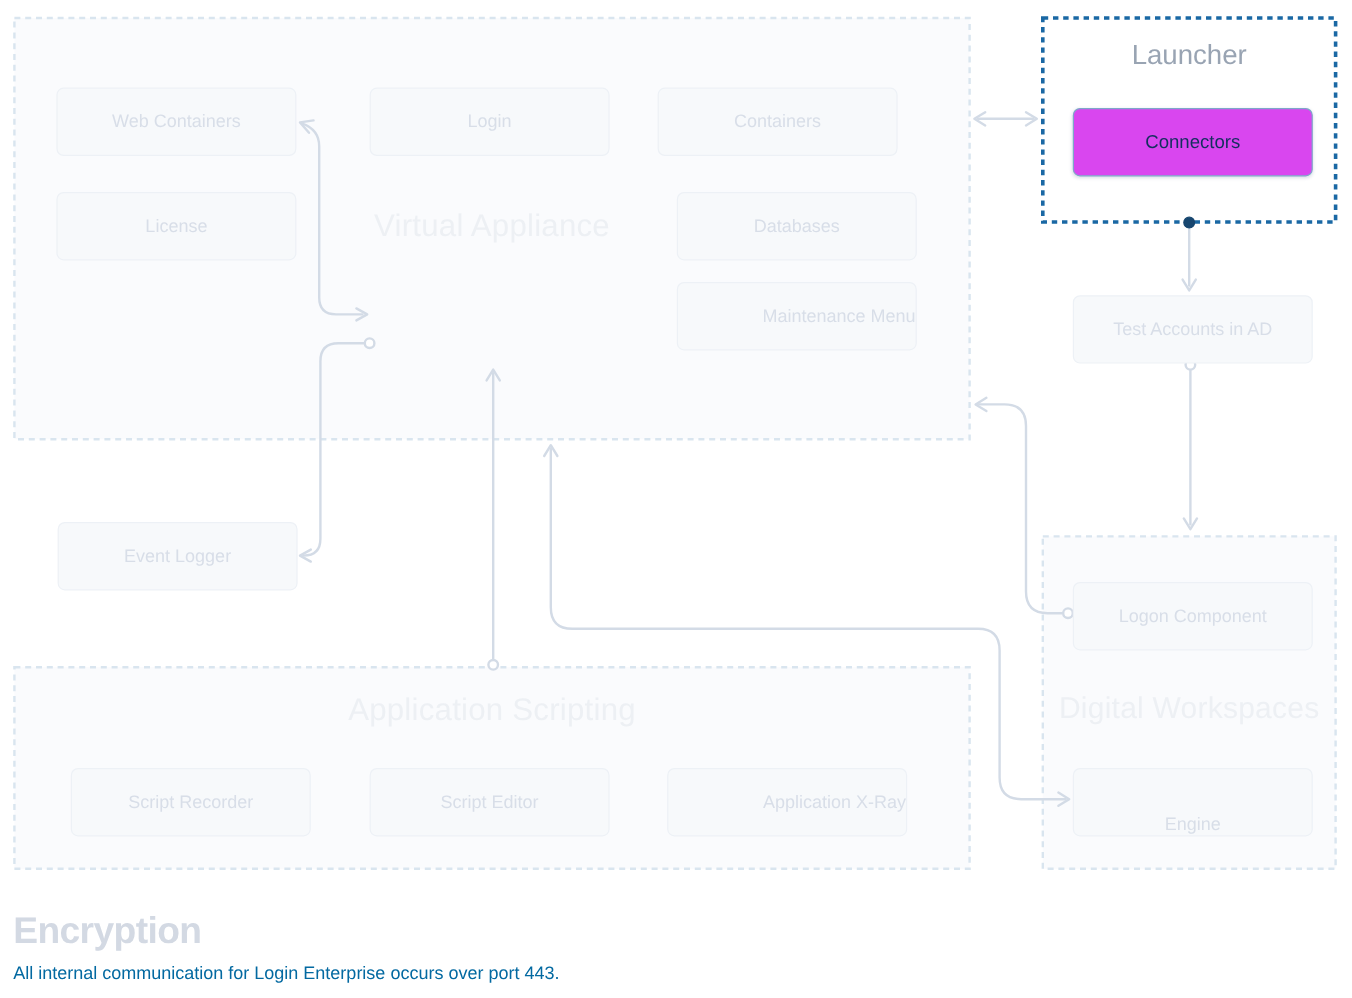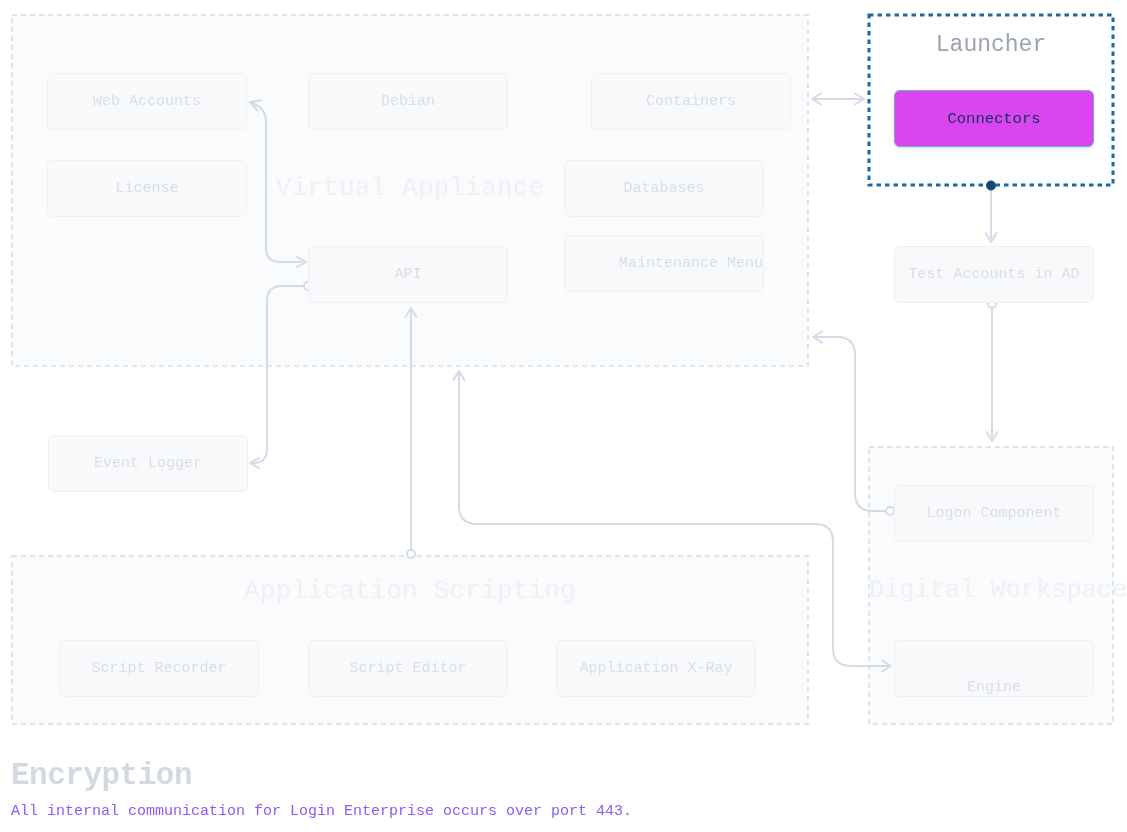--- a/index.html
+++ b/index.html
@@ -1,19 +1,19 @@
 <!DOCTYPE html>
 <html><head>
 <meta charset="utf-8">
 <style>
   * { margin: 0; padding: 0; box-sizing: border-box; }
   html, body { width: 1127px; height: 832px; background: #ffffff; overflow: hidden; }
   body { font-family: "Liberation Sans", sans-serif; position: relative; }
 
-  #stage { position: absolute; inset: 0; width: 1127px; height: 612px; font-family: Liberation Mono, monospace; }
+  #stage { position: absolute; inset: 0; width: 1127px; height: 612px; }
 
   #edges-svg { position: absolute; left: 0; top: 0; z-index: 0; }
 
   .node {
     position: absolute;
     width: 200px; height: 57px;
     display: flex; align-items: center; justify-content: center;
     border-radius: 6px;
     background: #f7f9fb;
     border: 1px solid #edf1f6;
@@ -58,21 +58,21 @@
     font-weight: 700;
     letter-spacing: -0.5px;
     color: #d3d9e3;
     z-index: 2;
     text-align: center;
   }
   .footer-body {
     position: absolute;
     left: 11px; top: 803px;
     font-size: 15px;
-    color: #8b5cf6;
+    color: #0369a1;
     z-index: 2;
   }
 </style>
 </head>
 <body>
 
 <div id="stage">
 
   <svg id="edges-svg" width="1127" height="832" viewBox="0 0 1127 832">
 
@@ -119,32 +119,29 @@
 
     <circle cx="991" cy="185.5" r="4.5" fill="#17466f" stroke="#17466f"></circle>
   </svg>
 
   <div class="group-title" style="left:11px; top:173px; width:798px;">Virtual Appliance</div>
   <div class="launcher-title" style="left:869px; top:32px; width:244px;">Launcher</div>
   <div class="group-title" style="left:11px; top:576px; width:798px;">Application Scripting</div>
   <div class="group-title" style="left:869px; top:576px; width:244px; font-size:25px;">Digital Workspaces</div>
 
   <div class="node" style="left:47px; top:73px;">
-      <span>Web Accounts</span>
+      <span>Web Containers</span>
     </div>
   <div class="node" style="left:47px; top:160px;">
       <span>License</span>
     </div>
   <div class="node" style="left:308px; top:73px;">
-      <span>Debian</span>
+      <span>Login</span>
     </div>
-  <div class="node" style="left:308px; top:246px;">
-      <span>API</span>
-    </div>
-  <div class="node" style="left:591px; top:73px;">
+  <div class="node" style="left:548px; top:73px;">
       <span>Containers</span>
     </div>
   <div class="node" style="left:564px; top:160px;">
       <span>Databases</span>
     </div>
   <div class="node" style="left:564px; top:235px;justify-content:flex-end;">
       <span>Maintenance Menu</span>
     </div>
 
   <div class="node" style="left:48px; top:435px;text-align:center;">
@@ -164,20 +161,20 @@
   <div class="node" style="left:894px; top:640px;align-items:flex-end;">
       <span>Engine</span>
     </div>
 
   <div class="node" style="left:59px; top:640px;">
       <span>Script Recorder</span>
     </div>
   <div class="node" style="left:308px; top:640px;">
       <span>Script Editor</span>
     </div>
-  <div class="node" style="left:556px; top:640px;">
+  <div class="node" style="left:556px; top:640px;justify-content:flex-end;">
       <span>Application X-Ray</span>
     </div>
 
   <div class="footer-heading">Encryption</div>
   <div class="footer-body">All internal communication for Login Enterprise occurs over port 443.</div>
 
 </div>
 
 </body></html>

